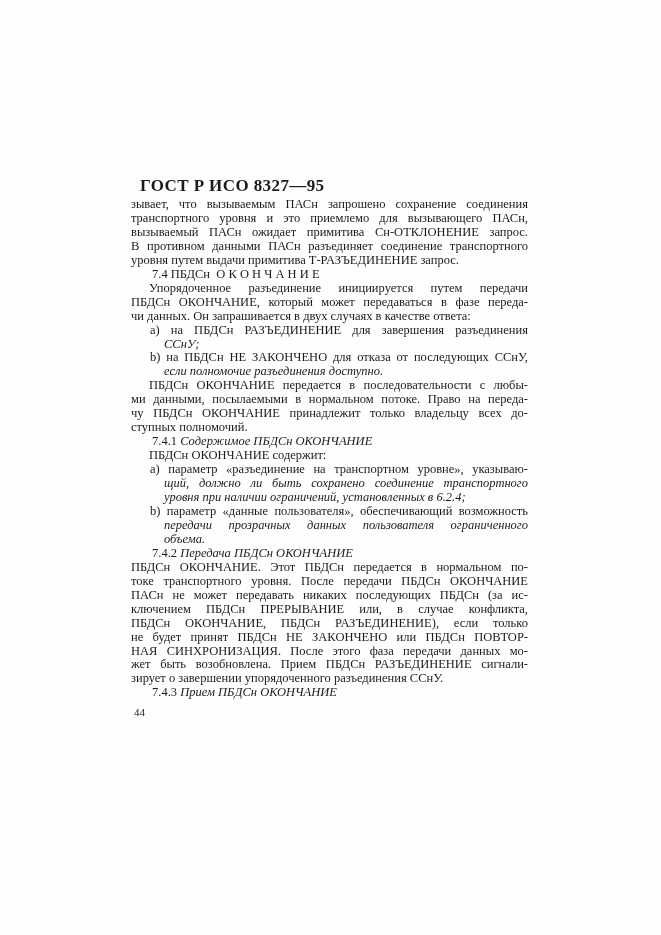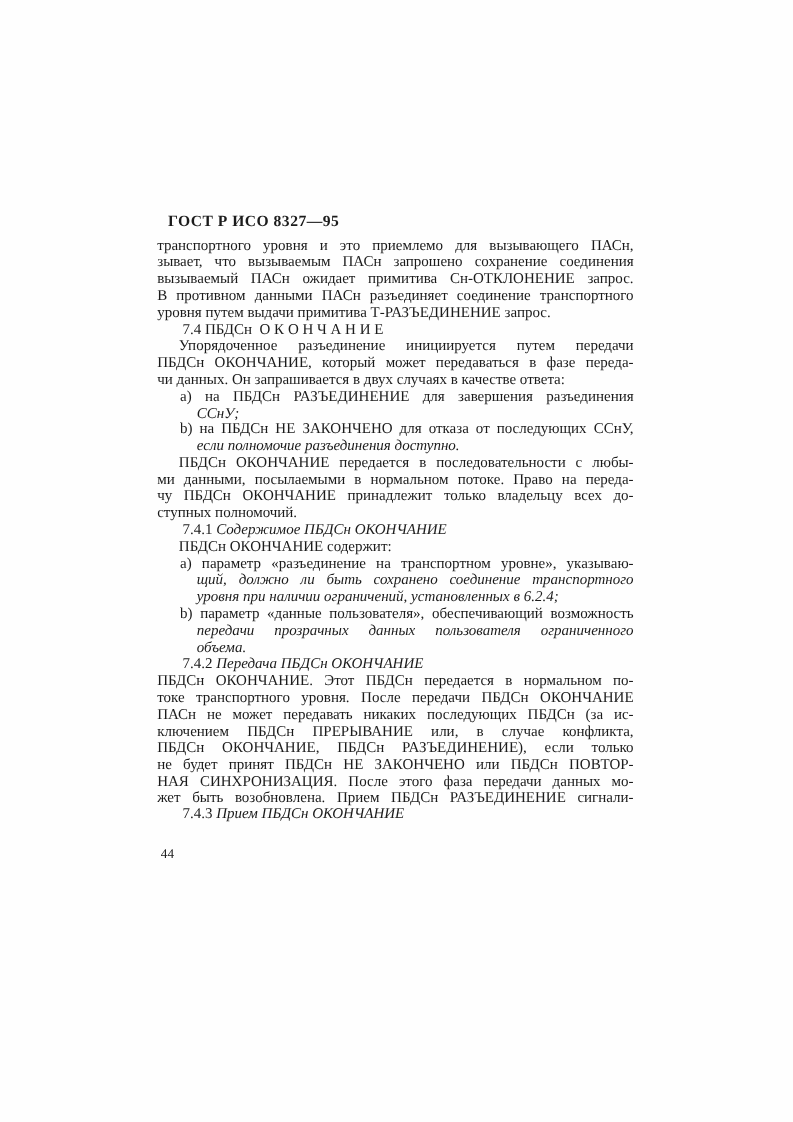--- a/index.html
+++ b/index.html
@@ -11,21 +11,21 @@
     overflow: hidden;
   }
   .page {
     position: relative;
     width: 661px; height: 935px;
     background: #fefefe;
   }
   .running-header {
     position: absolute;
     left: 140px; top: 176px;
-    font-size: 13px;
+    font-size: 17px;
     font-weight: bold;
     letter-spacing: 0.4px;
     white-space: nowrap;
     text-align: right;
   }
   .textblock {
     position: absolute;
     left: 131px; top: 198px;
     width: 397px;
     font-size: 12.5px;
@@ -52,22 +52,22 @@
   }
 </style>
 </head>
 <body>
 
 <div class="page">
 
   <div class="running-header">ГОСТ Р ИСО 8327—95</div>
 
   <div class="textblock">
+    <div class="ln j">зывает, что вызываемым ПАСн запрошено сохранение соединения</div>
     <div class="ln j">транспортного уровня и это приемлемо для вызывающего ПАСн,</div>
-    <div class="ln j">зывает, что вызываемым ПАСн запрошено сохранение соединения</div>
     <div class="ln j">вызываемый ПАСн ожидает примитива Сн-ОТКЛОНЕНИЕ запрос.</div>
     <div class="ln j">В противном данными ПАСн разъединяет соединение транспортного</div>
     <div class="ln">уровня путем выдачи примитива Т-РАЗЪЕДИНЕНИЕ запрос.</div>
 
     <div class="ln h"><span class="num">7.4</span> <span class="title">ПБДСн &nbsp;О К О Н Ч А Н И Е</span></div>
 
     <div class="ln first j">Упорядоченное разъединение инициируется путем передачи</div>
     <div class="ln j">ПБДСн ОКОНЧАНИЕ, который может передаваться в фазе переда-</div>
     <div class="ln">чи данных. Он запрашивается в двух случаях в качестве ответа:</div>
 
@@ -95,19 +95,20 @@
     <div class="ln hi"><span class="num">7.4.2</span> <span class="title">Передача ПБДСн ОКОНЧАНИЕ</span></div>
 
     <div class="ln j">ПБДСн ОКОНЧАНИЕ. Этот ПБДСн передается в нормальном по-</div>
     <div class="ln j">токе транспортного уровня. После передачи ПБДСн ОКОНЧАНИЕ</div>
     <div class="ln j">ПАСн не может передавать никаких последующих ПБДСн (за ис-</div>
     <div class="ln j">ключением ПБДСн ПРЕРЫВАНИЕ или, в случае конфликта,</div>
     <div class="ln j">ПБДСн ОКОНЧАНИЕ, ПБДСн РАЗЪЕДИНЕНИЕ), если только</div>
     <div class="ln j">не будет принят ПБДСн НЕ ЗАКОНЧЕНО или ПБДСн ПОВТОР-</div>
     <div class="ln j">НАЯ СИНХРОНИЗАЦИЯ. После этого фаза передачи данных мо-</div>
     <div class="ln j">жет быть возобновлена. Прием ПБДСн РАЗЪЕДИНЕНИЕ сигнали-</div>
+    <div class="ln">зирует о завершении упорядоченного разъединения ССнУ.</div>
 
     <div class="ln hi"><span class="num">7.4.3</span> <span class="title">Прием ПБДСн ОКОНЧАНИЕ</span></div>
   </div>
 
   <div class="pagenum">44</div>
 
 </div>
 
 </body></html>

